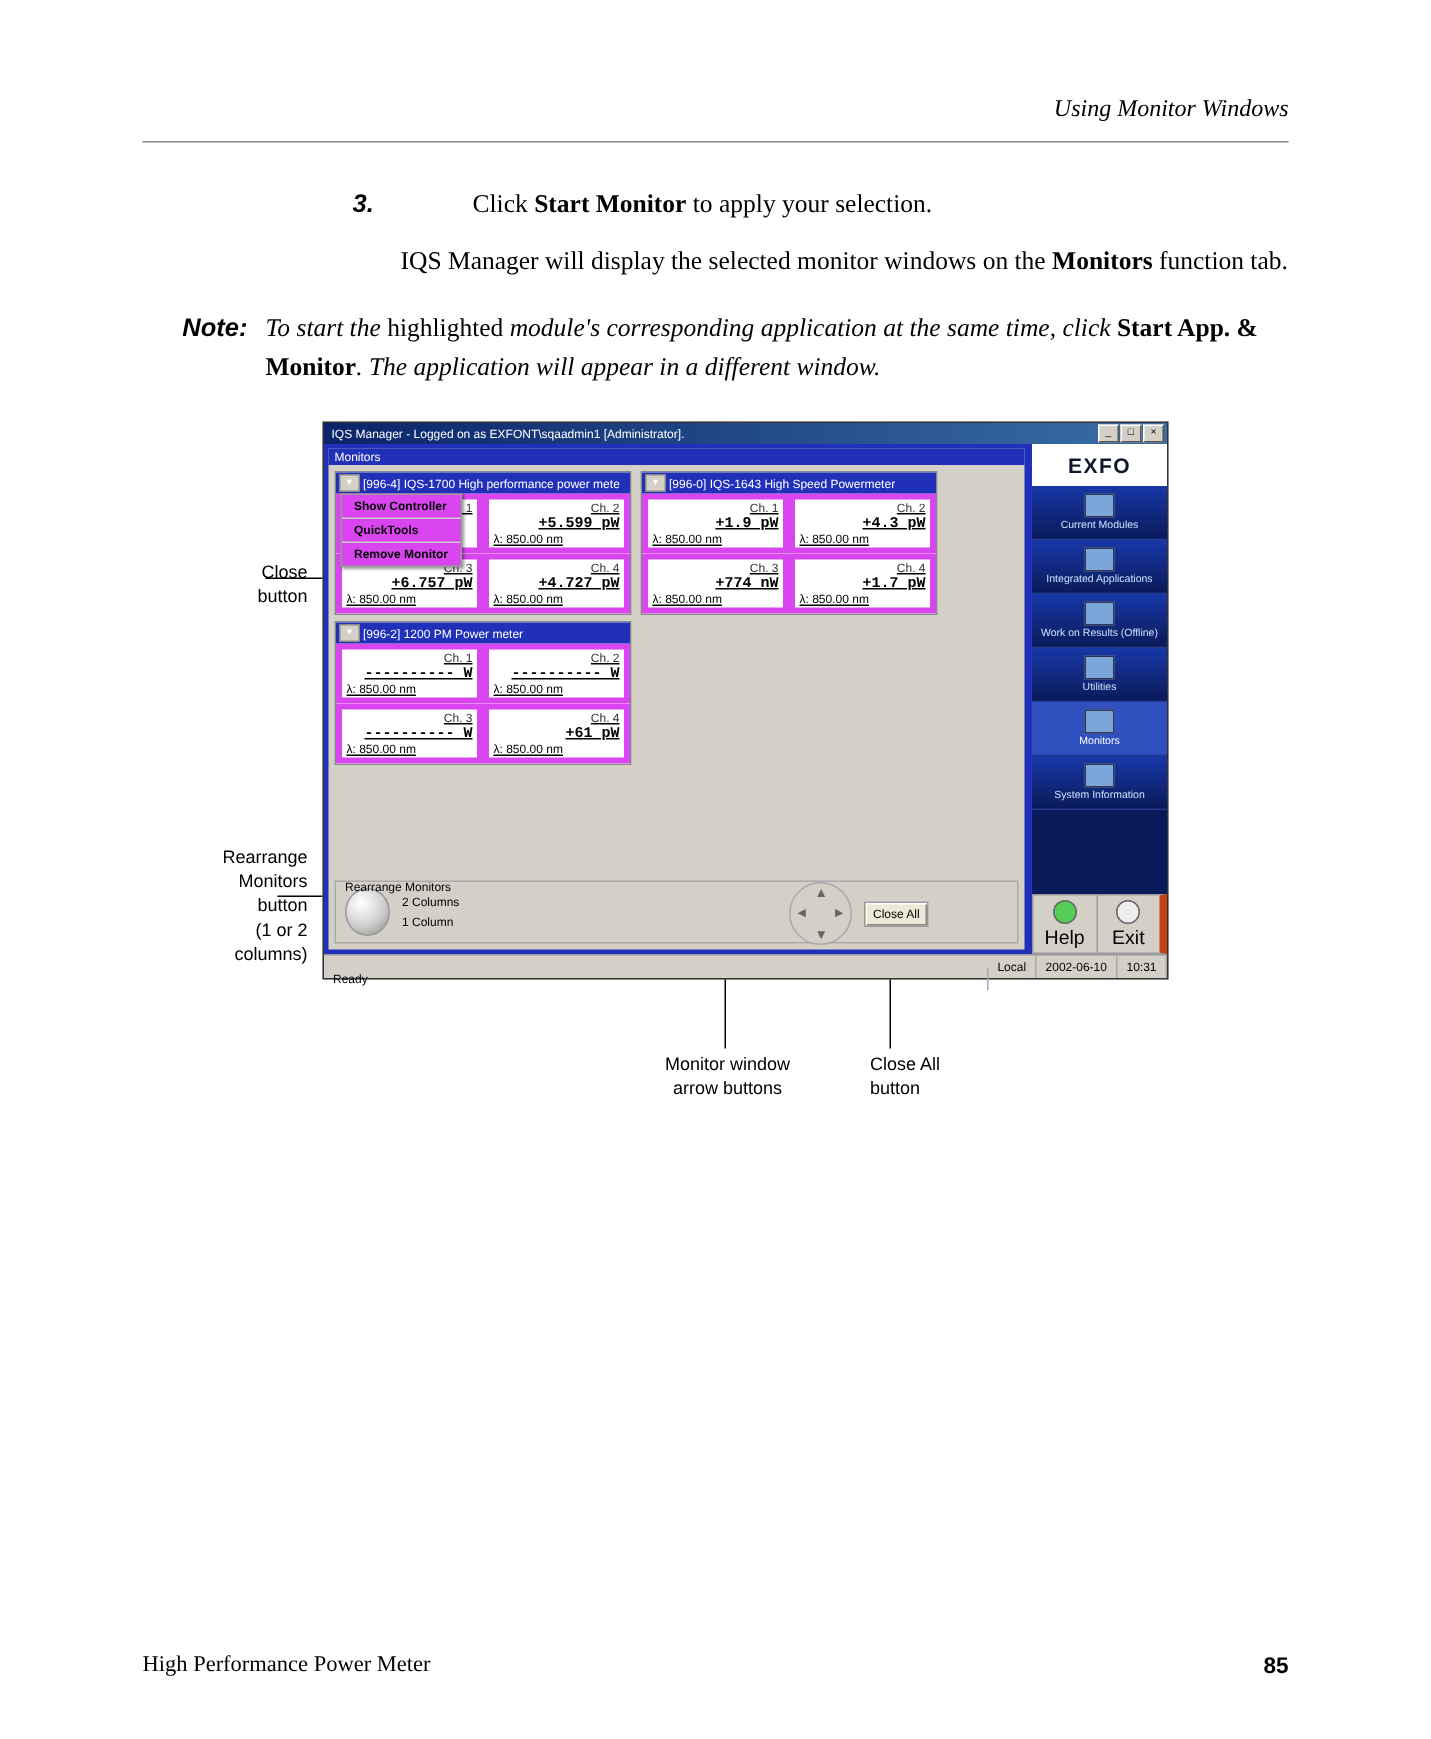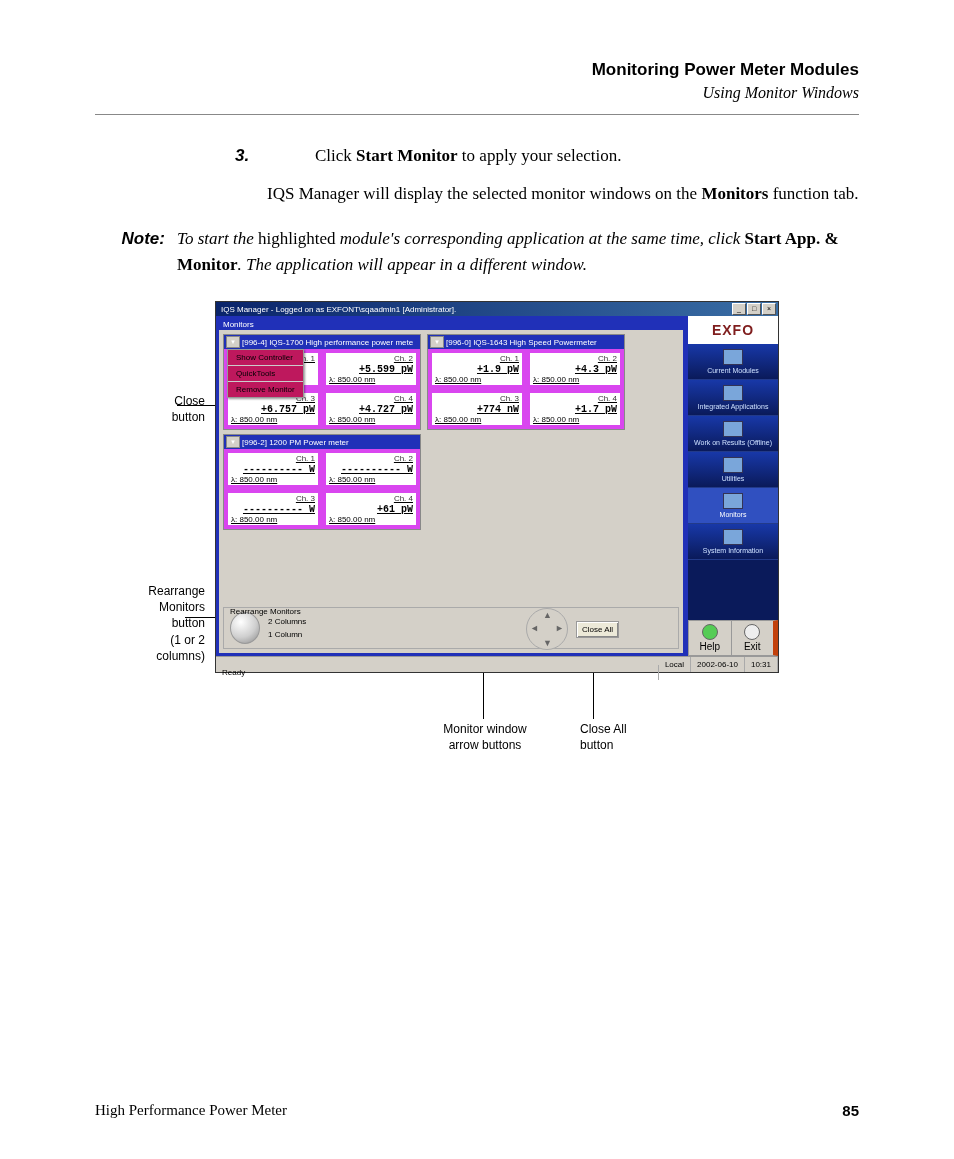--- a/index.html
+++ b/index.html
@@ -174,23 +174,24 @@
   }
   .ch-cell {
     border:4px solid #d946ef; padding:1px 3px; height:30px;
     display:flex; flex-direction:column; justify-content:space-between;
     font-size:8px; text-align:right; background:#fff;text-decoration:underline;
   }
   .ch-label { color:#333; font-size:8px; text-align:right; }
   .ch-val { font-size:10px; font-weight:bold; font-family:'Courier New', monospace; }
   .ch-lambda { font-size:8px; text-align:left; }
   .ctx-menu {
-    position:absolute; left:3px; top:14px; background:#be185d;
+    position:absolute; left:3px; top:14px; background:#d946ef;
     border:1px solid #999; box-shadow:1px 1px 2px rgba(0,0,0,0.4);
     z-index:5;
+    font-weight:bold;
   }
   .ctx-item { padding:3px 8px; font-size:8px; border-bottom:1px solid #ccc; white-space:nowrap; }
   .ctx-item:last-child{border-bottom:none;}
 
   .rearrange-box {
     border:1px solid #aaa; margin:2px 4px 4px 4px; padding:4px 6px;
     display:flex; align-items:center; gap:8px; font-size:8px;
   }
   .rearrange-knob {
     width:28px; height:30px; border-radius:50%;
@@ -221,38 +222,38 @@
   }
   .statusbar > div { border-right:1px solid #aaa; padding:0 6px; height:100%; display:flex; align-items:center;}
   .statusbar .flex { flex:1;margin-top:15px; }
 
   .sidebar {
     width:90px; background:#0a1a5a;
     border-left:2px solid #2030b8;
     display:flex; flex-direction:column;
   }
   .logo-box {
-    background:#fff; color:#7f1d1d; font-weight:bold; font-size:14px;
+    background:#fff; color:#0f172a; font-weight:bold; font-size:14px;
     text-align:center; padding:6px 0; letter-spacing:1px;
     font-family: Arial, sans-serif;
   }
   .side-btn {
     flex:0 0 auto;
     padding:5px 2px; text-align:center; color:#cde0ff; font-size:7px;
     border-bottom:1px solid #223a8a;
     background: linear-gradient(to bottom, #1838a8, #0a1a5a);
   }
   .side-btn .ic { display:block; margin:0 auto 2px auto; width:18px; height:14px; background:#7aa6da; border:1px solid #335; }
   .side-btn.sel { background:#3050c0; color:#fff; }
   .side-footer {
     margin-top:auto;
     display:flex; background:#d4d0c8;
   }
   .side-footer .fbtn {
-    flex:1; text-align:center; padding:3px 0; font-size:10px; color:#000;
+    flex:1; text-align:center; padding:3px 0; font-size:13px; color:#000;
     border:1px solid #999; border-right:none;
   }
   .side-footer .fbtn:last-child{border-right:5px solid #c2410c;}
   .fic {
     display:block; margin:0 auto 1px auto; width:14px; height:14px;
     border:1px solid #666; border-radius:50%;
   }
   .fic.help{background:#5c5;}
   .fic.exit{background:#eee;}
 
@@ -261,21 +262,20 @@
     display:flex; justify-content:space-between;
     font-size:15px;
   }
   .footer .pg { font-family:Verdana, Arial, sans-serif; font-weight:bold; }
 </style>
 </head>
 <body>
 
 <div class="page">
   <div class="header">
-    <div class="header-title">Monitoring Power Meter Modules</div>
     <div class="header-sub">Using Monitor Windows</div>
   </div>
   <hr class="rule">
 
   <div class="body-text">
     <div class="step-row">
       <div class="step-num">3.</div>
       <div class="step-text">
         <span>Click </span><b>Start Monitor</b><span> to apply your selection.</span>
       </div>

